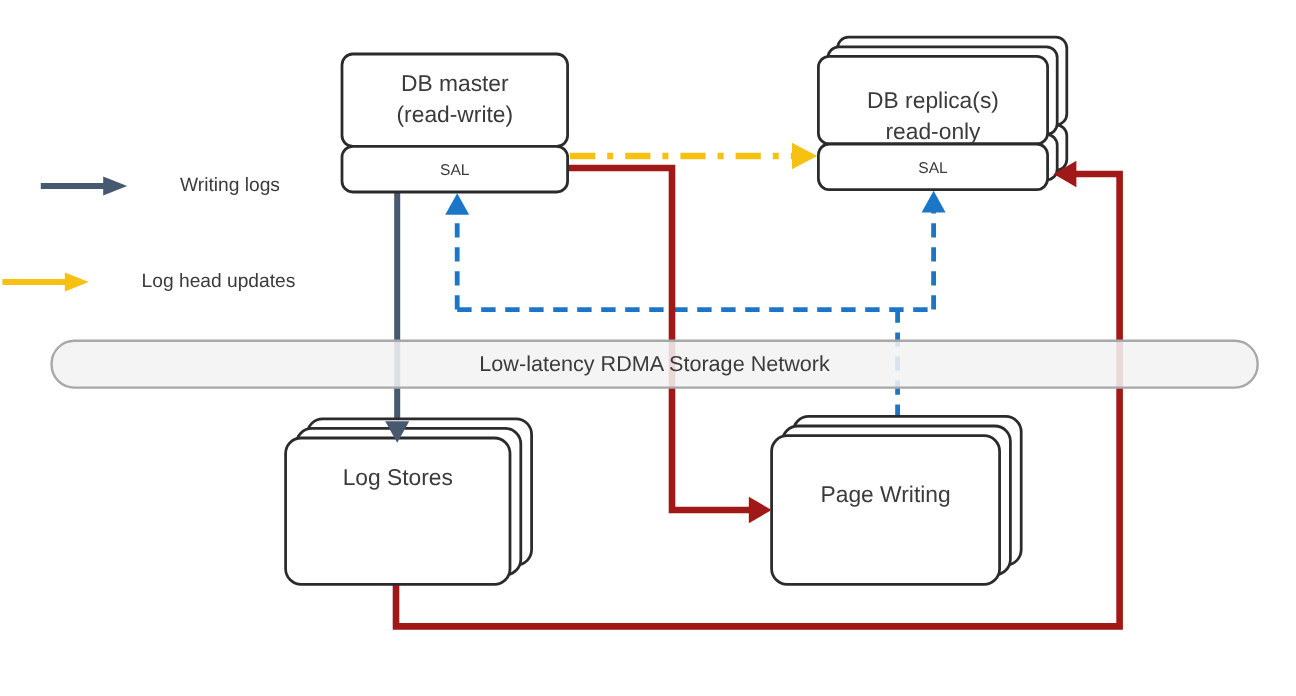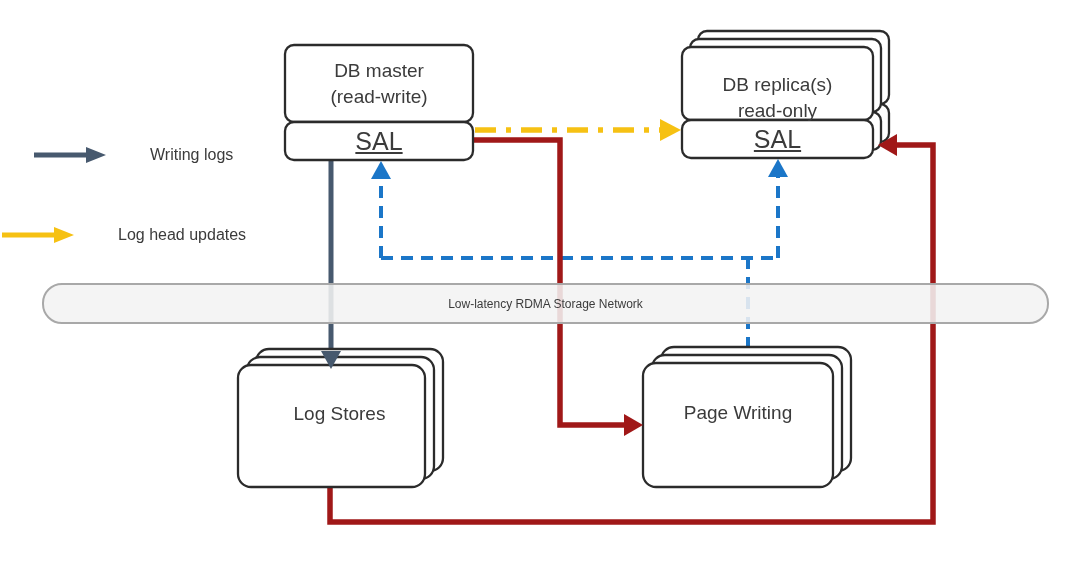--- a/index.html
+++ b/index.html
@@ -4,23 +4,23 @@
 <style>
   html,body{margin:0;padding:0;background:#ffffff;}
   #canvas{
     position:relative;width:1080px;height:580px;background:#ffffff;overflow:hidden;
     font-family:"Liberation Sans", sans-serif;color:#3b3b3b;
   }
   #canvas svg{position:absolute;left:0;top:0;}
   .lbl{position:absolute;display:flex;align-items:center;justify-content:center;
        text-align:center;color:#3b3b3b;}
   .node-title{font-size:19px;line-height:1.32;flex-direction:column;}
-  .sal{font-size:25px;text-decoration:underline;}
+  .sal{font-size:13px;}
   .store-lbl{font-size:19px;padding-bottom:24px;box-sizing:border-box;}
-  .net-lbl{font-size:12px;}
+  .net-lbl{font-size:18px;}
   .legend-row{position:absolute;display:flex;align-items:center;height:20px;}
   .legend-text{font-size:16px;color:#3b3b3b;white-space:nowrap;}
   .legend-icon{position:absolute;left:25px;}
   .legend-label{position:absolute;left:118px;}
 </style>
 </head>
 <body>
 
 <div id="canvas">
 
@@ -87,21 +87,21 @@
   <div class="lbl sal" style="left:285px;top:122px;width:188px;height:38px;">SAL</div>
 
   <div class="lbl node-title" style="left:682px;top:61px;width:191px;height:73px;">
     <span>DB replica(s)</span>
     <span>read-only</span>
   </div>
   <div class="lbl sal" style="left:682px;top:120px;width:191px;height:38px;">SAL</div>
 
   <div class="lbl net-lbl" style="left:43px;top:284px;width:1005px;height:39px;">Low-latency RDMA Storage Network</div>
 
-  <div class="lbl store-lbl" style="left:238px;top:365px;width:203px;height:122px;">Log Stores</div>
+  <div class="lbl store-lbl" style="left:238px;top:350px;width:187px;height:122px;">Log Stores</div>
 
   <div class="lbl store-lbl" style="left:643px;top:363px;width:190px;height:124px;">Page Writing</div>
 
   <div class="legend-row" style="left:0;top:145px;width:320px;margin-left:32px;">
     <svg class="legend-icon" width="78" height="20">
       <line x1="2" y1="10" x2="56" y2="10" stroke="#47596e" stroke-width="5"></line>
       <polygon points="74,10 54,2 54,18" fill="#47596e"></polygon>
     </svg>
     <span class="legend-text legend-label">Writing logs</span>
   </div>

